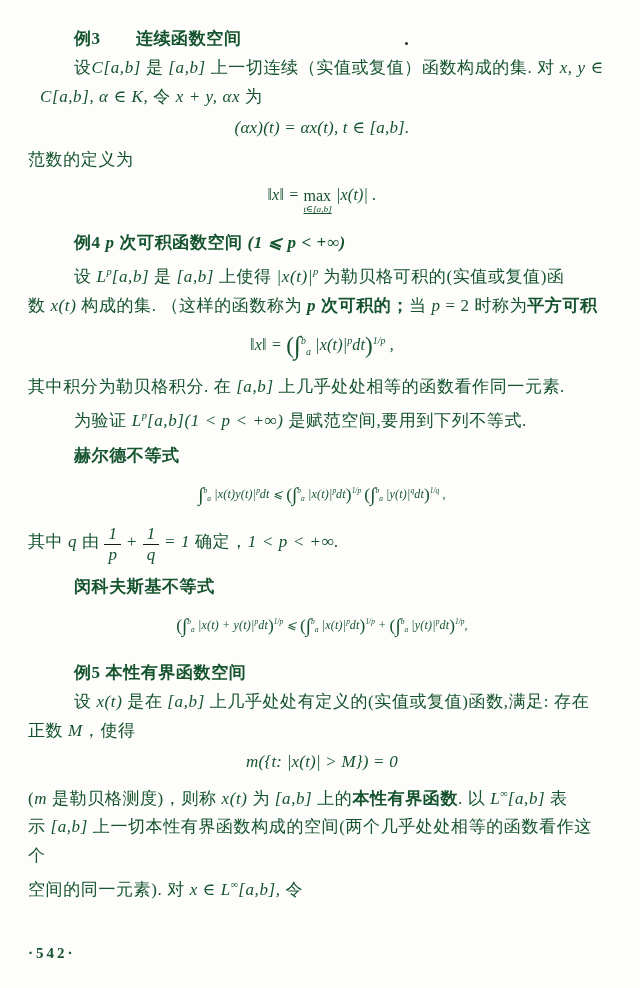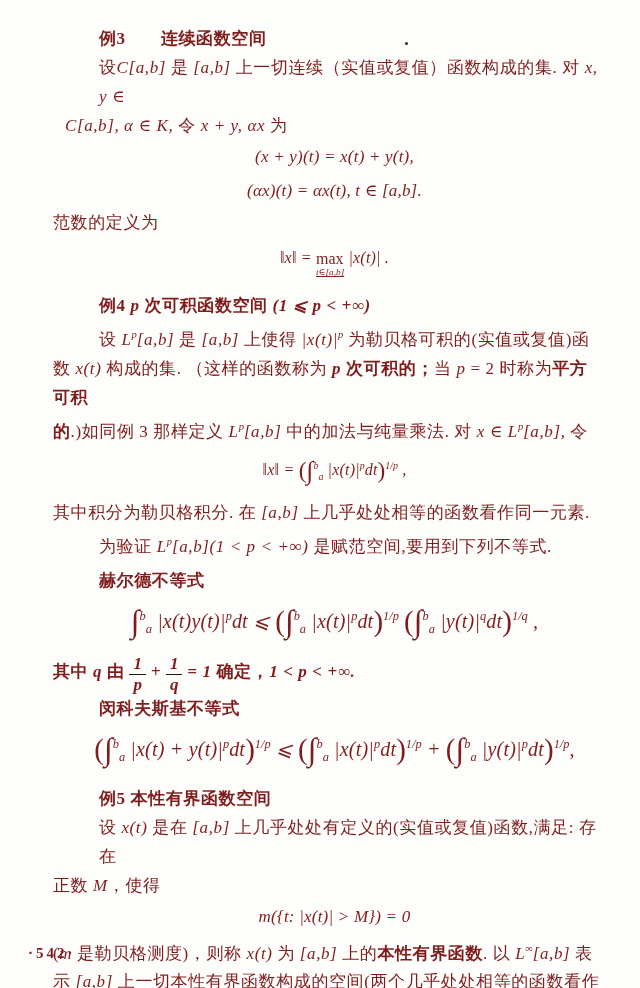--- a/index.html
+++ b/index.html
@@ -2,77 +2,74 @@
 <html><head>
 <meta charset="utf-8">
 <style>
   * { margin:0; padding:0; box-sizing:border-box; }
   html,body { width:640px; background:#ffffff; }
   .page {
     position:relative;
     width:640px; height:988px;
     background:#fdfdfb;
     font-family:"Liberation Serif","DejaVu Serif",serif;
-    color:#7f1d1d;
+    color:#14532d;
     overflow:hidden;
-    padding-left:25px;
   }
   .content { padding:24px 36px 0 40px; font-size:17px; }
   .line { line-height:29px; min-height:29px; letter-spacing:0.6px; }
   .ind { padding-left:34px; }
   .hx { font-weight:bold; }
   .formula { text-align:center; letter-spacing:0.2px; line-height:32px; padding:1px 0; }
-  .f-wide { font-size:20px; line-height:40px; }
+  .f-wide { font-size:12px; line-height:40px; }
   .f-mid  { font-size:16px;  line-height:40px; }
   .b  { font-weight:bold; }
   .m  { font-style:italic; }
   .bm { font-weight:bold; font-style:italic; }
   .sup { vertical-align:super; font-size:0.62em; letter-spacing:0; }
   .sub { vertical-align:sub;   font-size:0.62em; letter-spacing:0; }
   .int { font-size:1.6em; font-style:normal; vertical-align:-0.15em; line-height:1; letter-spacing:0; }
   .big { font-size:1.45em; font-style:normal; vertical-align:-0.12em; letter-spacing:0; }
   .frac { display:inline-block; text-align:center; vertical-align:-0.75em; line-height:1.05; font-style:italic; letter-spacing:0; }
   .frac .num { display:block; border-bottom:1.4px solid #1b1916; padding:0 4px 1px; }
   .frac .den { display:block; padding:1px 4px 0; }
   .under { display:inline-block; text-align:left; vertical-align:-0.75em; line-height:1.05; letter-spacing:0; }
   .under .main { display:block; font-style:normal; }
   .under .u { display:block; font-size:0.58em; font-style:italic;text-decoration:underline; }
   .pageno {
     position:absolute; left:28px; bottom:26px;
     font-size:15px; letter-spacing:3px; font-weight:bold;text-align:center;
   }
   .speck { position:absolute; width:3px; height:3px; background:#2a2825; border-radius:50%; }
-  .mt4 { margin-top:12px; } .mt6 { margin-top:6px; } .mt8 { }
+  .mt4 { margin-top:12px; } .mt6 { margin-top:6px; } .mt8 { margin-top:8px; }
   .out { margin-left:-12px; }
 </style>
 </head>
 <body>
 
 <div class="page">
   <div class="content">
 
     <div class="line ind hx"><span class="b">例3</span><span>　　</span><span class="b">连续函数空间</span></div>
     <div class="line ind"><span>设</span><span class="m">C[a,b]</span><span> 是 </span><span class="m">[a,b]</span><span> 上一切连续（实值或复值）函数构成的集. 对 </span><span class="m">x, y ∈</span></div>
     <div class="line"><span class="m">C[a,b], α ∈ K,</span><span> 令 </span><span class="m">x + y, αx</span><span> 为</span></div>
-    <div class="line formula"><span class="m">(x + y)(t) = x(t) + y(t),</span></div>
     <div class="line formula"><span class="m">(αx)(t) = αx(t),  t ∈ [a,b].</span></div>
     <div class="line out"><span>范数的定义为</span></div>
     <div class="line formula f-mid"><span class="m">‖x‖ = </span><span class="under"><span class="main">max</span><span class="u">t∈[a,b]</span></span><span class="m"> |x(t)| .</span></div>
 
     <div class="line ind hx mt4"><span class="b">例4</span><span>  </span><span class="bm">p</span><span class="b"> 次可积函数空间 </span><span class="bm">(1 ⩽ p &lt; +∞)</span></div>
     <div class="line ind"><span>设 </span><span class="m">L</span><span class="sup m">p</span><span class="m">[a,b]</span><span> 是 </span><span class="m">[a,b]</span><span> 上使得 </span><span class="m">|x(t)|</span><span class="sup m">p</span><span> 为勒贝格可积的(实值或复值)函</span></div>
     <div class="line out"><span>数 </span><span class="m">x(t)</span><span> 构成的集. （这样的函数称为 </span><span class="bm">p</span><span class="b"> 次可积的；</span><span>当 </span><span class="m">p</span><span> = 2 时称为</span><span class="b">平方可积</span></div>
-    <div class="line out"><span class="b">的</span><span>.)如同例 3 那样定义 </span><span class="m">L</span><span class="sup m">p</span><span class="m">[a,b]</span><span> 中的加法与纯量乘法. 对 </span><span class="m">x ∈ L</span><span class="sup m">p</span><span class="m">[a,b],</span><span> 令</span></div>
     <div class="line formula f-mid"><span class="m">‖x‖ = </span><span class="big">(</span><span class="int">∫</span><span class="sup m">b</span><span class="sub m">a</span><span class="m"> |x(t)|</span><span class="sup m">p</span><span class="m">dt</span><span class="big">)</span><span class="sup m">1/p</span><span class="m"> ,</span></div>
     <div class="line out"><span>其中积分为勒贝格积分. 在 </span><span class="m">[a,b]</span><span> 上几乎处处相等的函数看作同一元素.</span></div>
     <div class="line ind"><span>为验证 </span><span class="m">L</span><span class="sup m">p</span><span class="m">[a,b](1 &lt; p &lt; +∞)</span><span> 是赋范空间,要用到下列不等式.</span></div>
 
     <div class="line ind mt6"><span class="b">赫尔德不等式</span></div>
     <div class="line formula f-wide"><span class="int">∫</span><span class="sup m">b</span><span class="sub m">a</span><span class="m"> |x(t)y(t)|</span><span class="sup m">p</span><span class="m">dt ⩽ </span><span class="big">(</span><span class="int">∫</span><span class="sup m">b</span><span class="sub m">a</span><span class="m"> |x(t)|</span><span class="sup m">p</span><span class="m">dt</span><span class="big">)</span><span class="sup m">1/p</span><span class="m"> </span><span class="big">(</span><span class="int">∫</span><span class="sup m">b</span><span class="sub m">a</span><span class="m"> |y(t)|</span><span class="sup m">q</span><span class="m">dt</span><span class="big">)</span><span class="sup m">1/q</span><span class="m"> ,</span></div>
-    <div class="line out" style="line-height:44px;font-weight:bold;"><span>其中 </span><span class="m">q</span><span> 由 </span><span class="frac"><span class="num">1</span><span class="den">p</span></span><span class="m"> + </span><span class="frac"><span class="num">1</span><span class="den">q</span></span><span class="m"> = 1 </span><span>确定，</span><span class="m">1 &lt; p &lt; +∞.</span></div>
+    <div class="line out" style="line-height:44px;"><span>其中 </span><span class="m">q</span><span> 由 </span><span class="frac"><span class="num">1</span><span class="den">p</span></span><span class="m"> + </span><span class="frac"><span class="num">1</span><span class="den">q</span></span><span class="m"> = 1 </span><span>确定，</span><span class="m">1 &lt; p &lt; +∞.</span></div>
 
     <div class="line ind mt8"><span class="b">闵科夫斯基不等式</span></div>
     <div class="line formula f-wide"><span class="big">(</span><span class="int">∫</span><span class="sup m">b</span><span class="sub m">a</span><span class="m"> |x(t) + y(t)|</span><span class="sup m">p</span><span class="m">dt</span><span class="big">)</span><span class="sup m">1/p</span><span class="m"> ⩽ </span><span class="big">(</span><span class="int">∫</span><span class="sup m">b</span><span class="sub m">a</span><span class="m"> |x(t)|</span><span class="sup m">p</span><span class="m">dt</span><span class="big">)</span><span class="sup m">1/p</span><span class="m"> + </span><span class="big">(</span><span class="int">∫</span><span class="sup m">b</span><span class="sub m">a</span><span class="m"> |y(t)|</span><span class="sup m">p</span><span class="m">dt</span><span class="big">)</span><span class="sup m">1/p</span><span class="m">,</span></div>
 
     <div class="line ind hx mt6"><span class="b">例5</span><span>  </span><span class="b">本性有界函数空间</span></div>
     <div class="line ind"><span>设 </span><span class="m">x(t)</span><span> 是在 </span><span class="m">[a,b]</span><span> 上几乎处处有定义的(实值或复值)函数,满足: 存在</span></div>
     <div class="line out"><span>正数 </span><span class="m">M</span><span>，使得</span></div>
     <div class="line formula"><span class="m">m({t: |x(t)| &gt; M}) = 0</span></div>
     <div class="line out"><span>(</span><span class="m">m</span><span> 是勒贝格测度)，则称 </span><span class="m">x(t)</span><span> 为 </span><span class="m">[a,b]</span><span> 上的</span><span class="b">本性有界函数</span><span>. 以 </span><span class="m">L</span><span class="sup">∞</span><span class="m">[a,b]</span><span> 表</span></div>
     <div class="line out"><span>示 </span><span class="m">[a,b]</span><span> 上一切本性有界函数构成的空间(两个几乎处处相等的函数看作这个</span></div>

